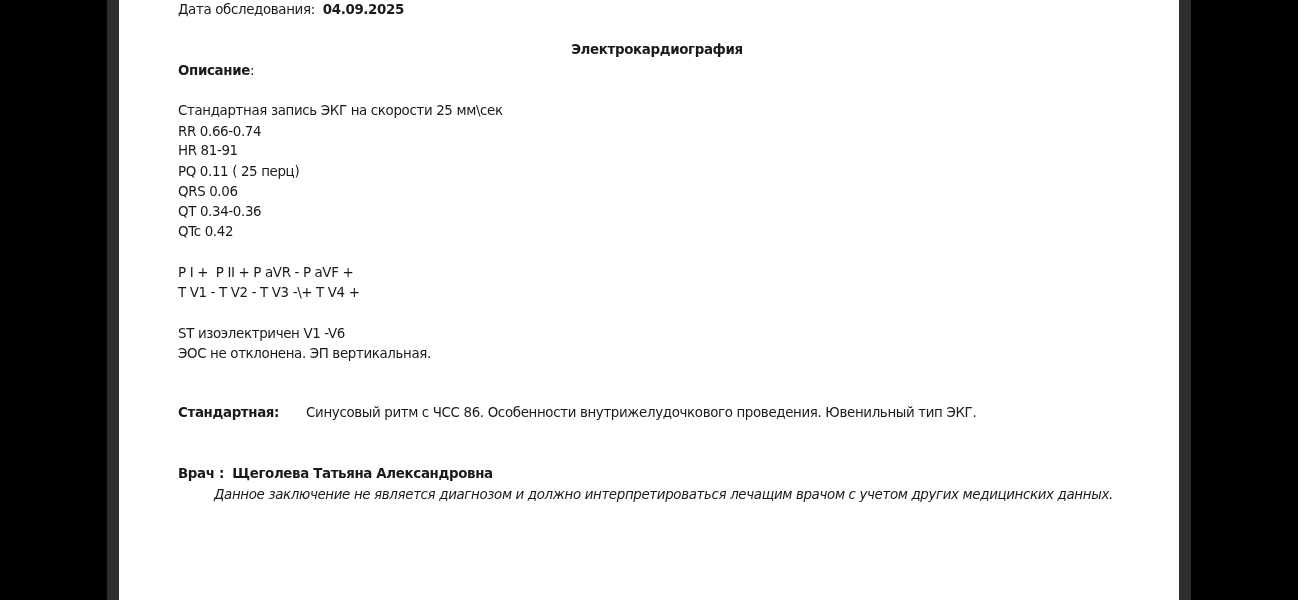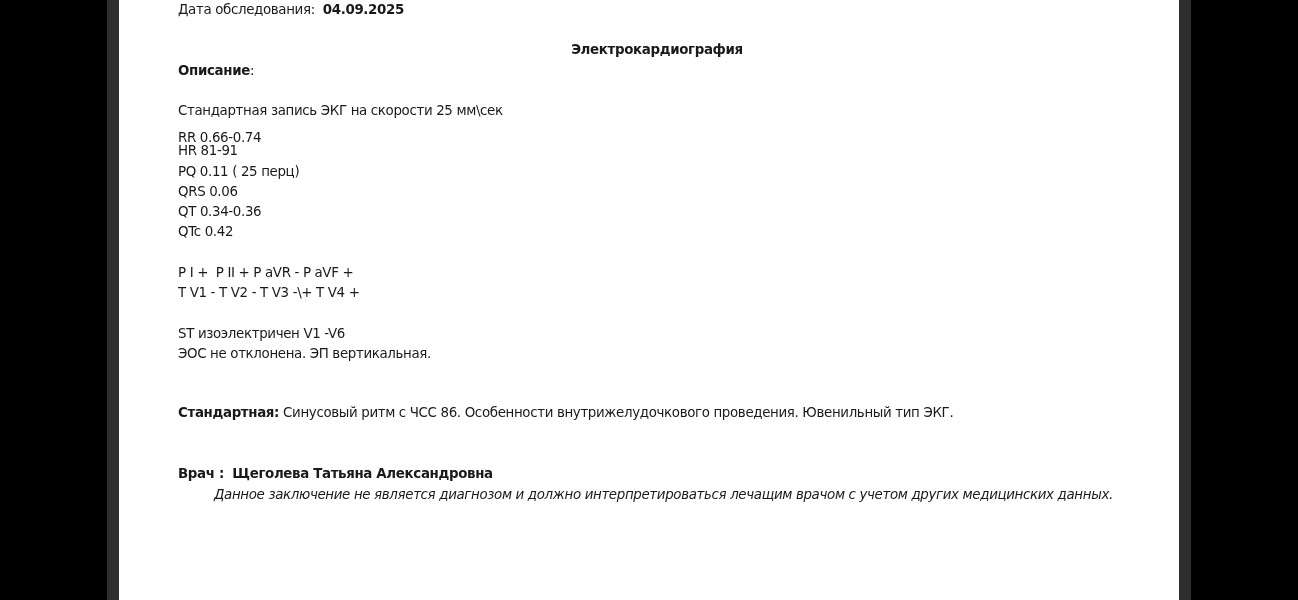--- a/index.html
+++ b/index.html
@@ -88,36 +88,36 @@
     </div>
 
     <div class="title">Электрокардиография</div>
 
     <div class="line" style="top:61px;">
       <span class="bold">Описание</span><span>:</span>
     </div>
 
     <div class="line" style="top:81px;margin-top:20px;">Стандартная запись ЭКГ на скорости 25 мм\сек</div>
 
-    <div class="line" style="top:128px;">RR 0.66-0.74</div>
+    <div class="line" style="top:122px;">RR 0.66-0.74</div>
     <div class="line" style="top:141px;">HR 81-91</div>
     <div class="line" style="top:162px;">PQ 0.11 ( 25 перц)</div>
     <div class="line" style="top:182px;text-align:center;">QRS 0.06</div>
     <div class="line" style="top:202px;">QT 0.34-0.36</div>
     <div class="line" style="top:222px;">QTc 0.42</div>
 
     <div class="line" style="top:263px; white-space:pre;">P I +  P II + P aVR - P aVF +</div>
     <div class="line" style="top:283px; white-space:pre;">T V1 - T V2 - T V3 -\+ T V4 +</div>
 
     <div class="line" style="top:324px;">ST изоэлектричен V1 -V6</div>
     <div class="line" style="top:344px;">ЭОС не отклонена. ЭП вертикальная.</div>
 
     <div class="line" style="top:403px;">
       <span class="bold">Стандартная:</span>
-      <span style="margin-left:0;">Синусовый ритм с ЧСС 86. Особенности внутрижелудочкового проведения. Ювенильный тип ЭКГ.</span>
+      <span style="margin-left:23px;">Синусовый ритм с ЧСС 86. Особенности внутрижелудочкового проведения. Ювенильный тип ЭКГ.</span>
     </div>
 
     <div class="line bold" style="top:464px;">
       <span>Врач :</span>
       <span style="margin-left:4px;">Щеголева Татьяна Александровна</span>
     </div>
 
     <div class="disclaimer">Данное заключение не является диагнозом и должно интерпретироваться лечащим врачом с учетом других медицинских данных.</div>
 
   </div>

